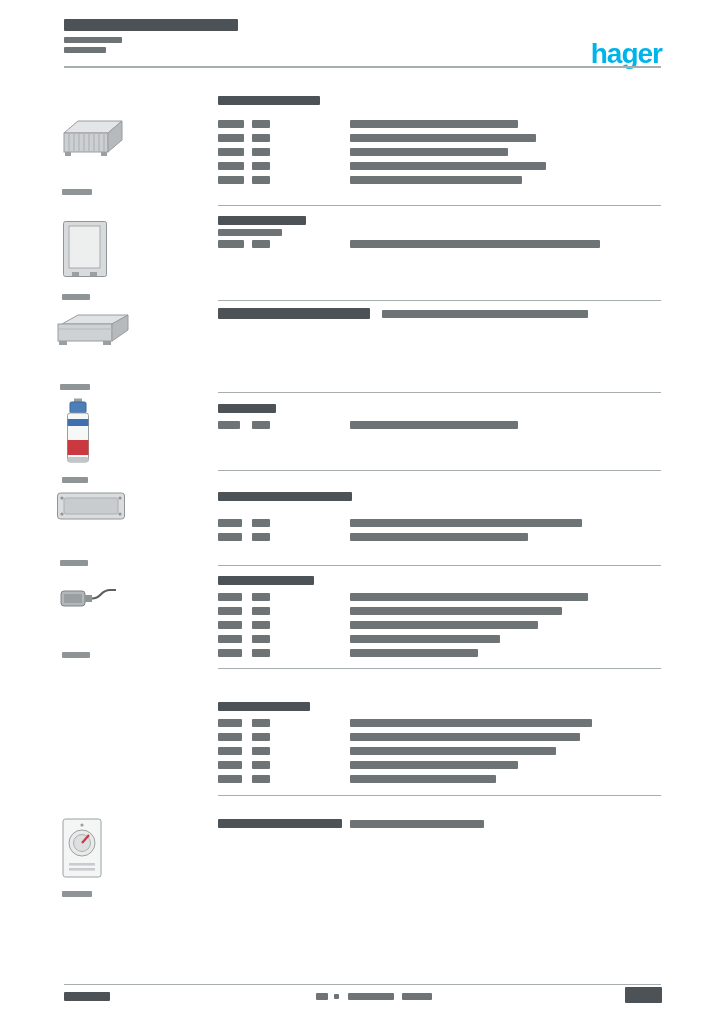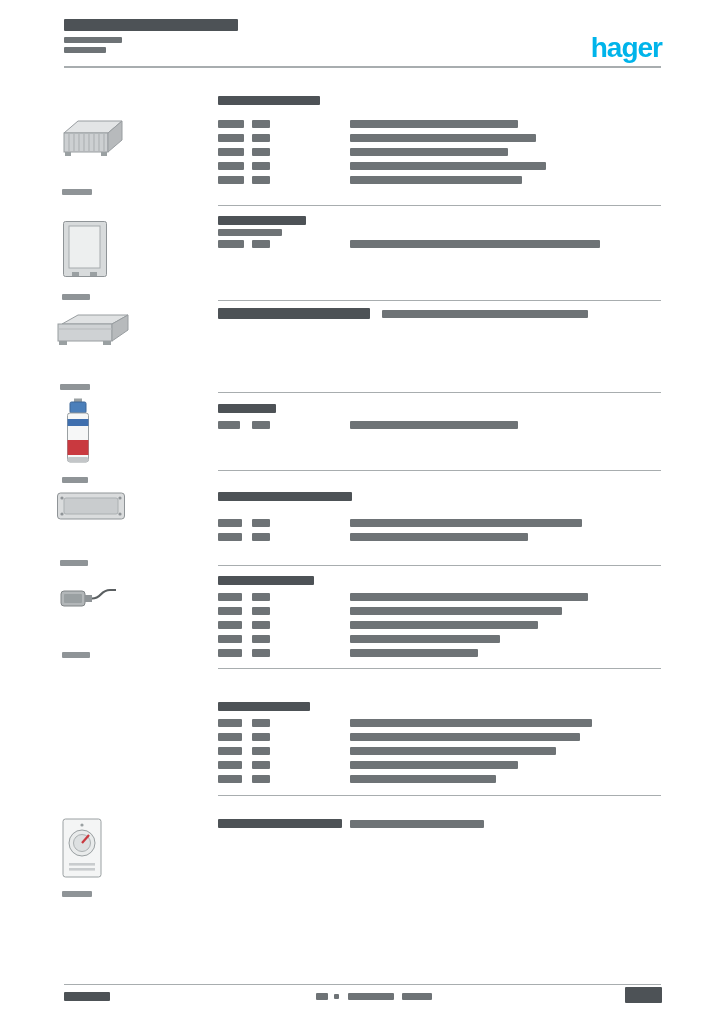--- a/index.html
+++ b/index.html
@@ -5,21 +5,21 @@
   html,body{margin:0;padding:0;background:#ffffff;}
   .page{
     position:relative;width:724px;height:1024px;background:#ffffff;overflow:hidden;
     font-family:"Liberation Sans", sans-serif;
   }
   .bar{position:absolute;border-radius:1px;}
   .rule{position:absolute;}
   .thumb{position:absolute;}
   .thumb svg{display:block;width:100%;height:100%;}
   .logo{
-    position:absolute;top:34px;right:62px;
+    position:absolute;top:40px;right:62px;
     font-weight:bold;font-size:28px;letter-spacing:-1px;line-height:1;
   }
 </style>
 </head>
 <body>
 
 <div class="page" id="page">
   <div class="logo" style="color: rgb(0, 180, 234);">hager</div>
 <div class="bar" style="left: 64px; top: 19px; width: 174px; height: 12px; background: rgb(77, 82, 86);"></div>
     <div class="bar" style="left: 64px; top: 37px; width: 58px; height: 6px; background: rgb(110, 115, 118);"></div>

